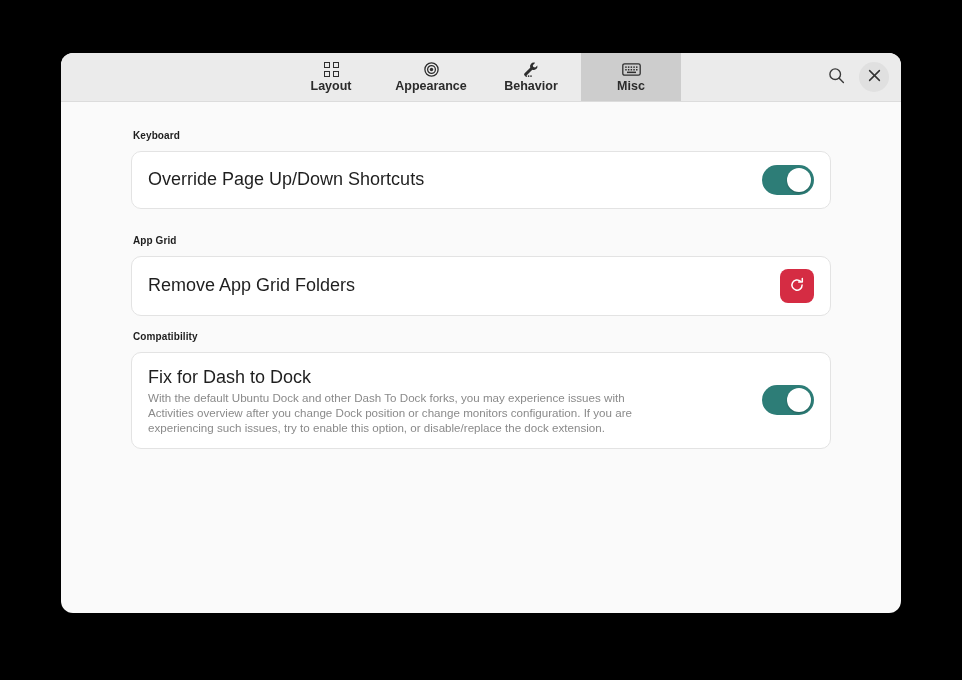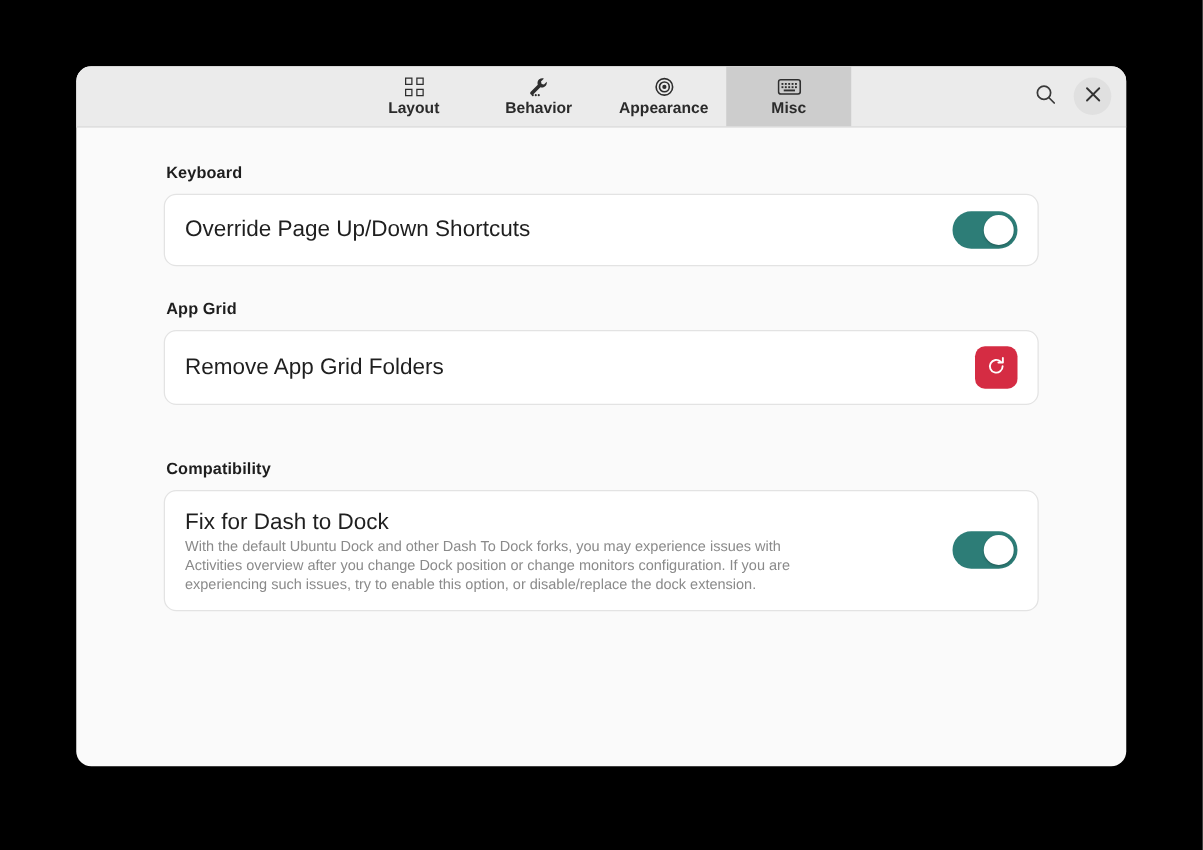--- a/index.html
+++ b/index.html
@@ -120,21 +120,21 @@
   
   .content {
     padding: 28px 70px 0 70px;
     height: calc(100% - 49px);
     overflow: hidden;
   }
 
   .section { margin-bottom: 6px; }
 
   .section-title {
-    font-size: 13px;
+    font-size: 10px;
     font-weight: bold;
     color: #1d1d1d;
     margin: 0 0 10px 2px;
     letter-spacing: 0.1px;
   }
 
   .card {
     background: #ffffff;
     border: 1px solid #e3e3e3;
     border-radius: 10px;
@@ -223,39 +223,39 @@
                 <i></i>
                 <i></i>
                 <i></i>
               </span>
           </span>
           <span class="tab-label">Layout</span>
         </button>
 
         <button class="tab">
           <span class="tab-icon">
+            <svg width="17" height="17" viewBox="0 0 17 17" fill="none">
+              <circle cx="8.5" cy="8.5" r="6.6" stroke="#2e2e2e" stroke-width="1.3"></circle>
+              <circle cx="8.5" cy="8.5" r="3.9" stroke="#2e2e2e" stroke-width="1.3"></circle>
+              <circle cx="8.5" cy="8.5" r="1.7" fill="#2e2e2e"></circle>
+            </svg>
+          </span>
+          <span class="tab-label">Appearance</span>
+        </button>
+
+        <button class="tab">
+          <span class="tab-icon">
             <svg width="18" height="17" viewBox="0 0 18 17" fill="none">
               <path d="M12.6 1.6a3.9 3.9 0 0 0-4.4 5.1L2.4 12.5a1.5 1.5 0 0 0 2.1 2.1l5.8-5.8a3.9 3.9 0 0 0 5.1-4.4l-2.2 2.2-1.9-.5-.5-1.9 2.2-2.2z" fill="#2e2e2e"></path>
               <circle cx="4.2" cy="15.1" r="0.85" fill="#2e2e2e"></circle>
               <circle cx="6.6" cy="15.1" r="0.85" fill="#2e2e2e"></circle>
               <circle cx="9.0" cy="15.1" r="0.85" fill="#2e2e2e"></circle>
             </svg>
           </span>
           <span class="tab-label">Behavior</span>
-        </button>
-
-        <button class="tab">
-          <span class="tab-icon">
-            <svg width="17" height="17" viewBox="0 0 17 17" fill="none">
-              <circle cx="8.5" cy="8.5" r="6.6" stroke="#2e2e2e" stroke-width="1.3"></circle>
-              <circle cx="8.5" cy="8.5" r="3.9" stroke="#2e2e2e" stroke-width="1.3"></circle>
-              <circle cx="8.5" cy="8.5" r="1.7" fill="#2e2e2e"></circle>
-            </svg>
-          </span>
-          <span class="tab-label">Appearance</span>
         </button>
 
         <button class="tab active">
           <span class="tab-icon">
             <svg width="19" height="15" viewBox="0 0 19 15" fill="none">
               <rect x="0.8" y="1.8" width="17.4" height="11.4" rx="1.8" stroke="#2e2e2e" stroke-width="1.3"></rect>
               <rect x="3.2" y="4.4" width="1.5" height="1.5" fill="#2e2e2e"></rect>
               <rect x="5.9" y="4.4" width="1.5" height="1.5" fill="#2e2e2e"></rect>
               <rect x="8.6" y="4.4" width="1.5" height="1.5" fill="#2e2e2e"></rect>
               <rect x="11.3" y="4.4" width="1.5" height="1.5" fill="#2e2e2e"></rect>
@@ -326,21 +326,21 @@
                   <path d="M14.1 9a5.1 5.1 0 1 1-1.6-3.7" stroke="#ffffff" stroke-width="1.5" stroke-linecap="round"></path>
                   <path d="M14.3 2.4v3.6h-3.6" stroke="#ffffff" stroke-width="1.5" stroke-linecap="round" stroke-linejoin="round"></path>
                 </svg>
               </span>
             </button>
           </div>
 
         </div>
       </div>
 
-      <div class="section" style="margin-top:43px;">
+      <div class="section" style="margin-top:15px;">
         <div class="section-title">Compatibility</div>
         <div class="card">
           <div class="row" style="min-height:74px;">
             <div class="row-text">
               <div class="row-title">Fix for Dash to Dock</div>
               <div class="row-desc">With the default Ubuntu Dock and other Dash To Dock forks, you may experience issues with Activities overview after you change Dock position or change monitors configuration. If you are experiencing such issues, try to enable this option, or disable/replace the dock extension.</div>
             </div>
             <button class="switch">
               <span class="knob"></span>
             </button>

